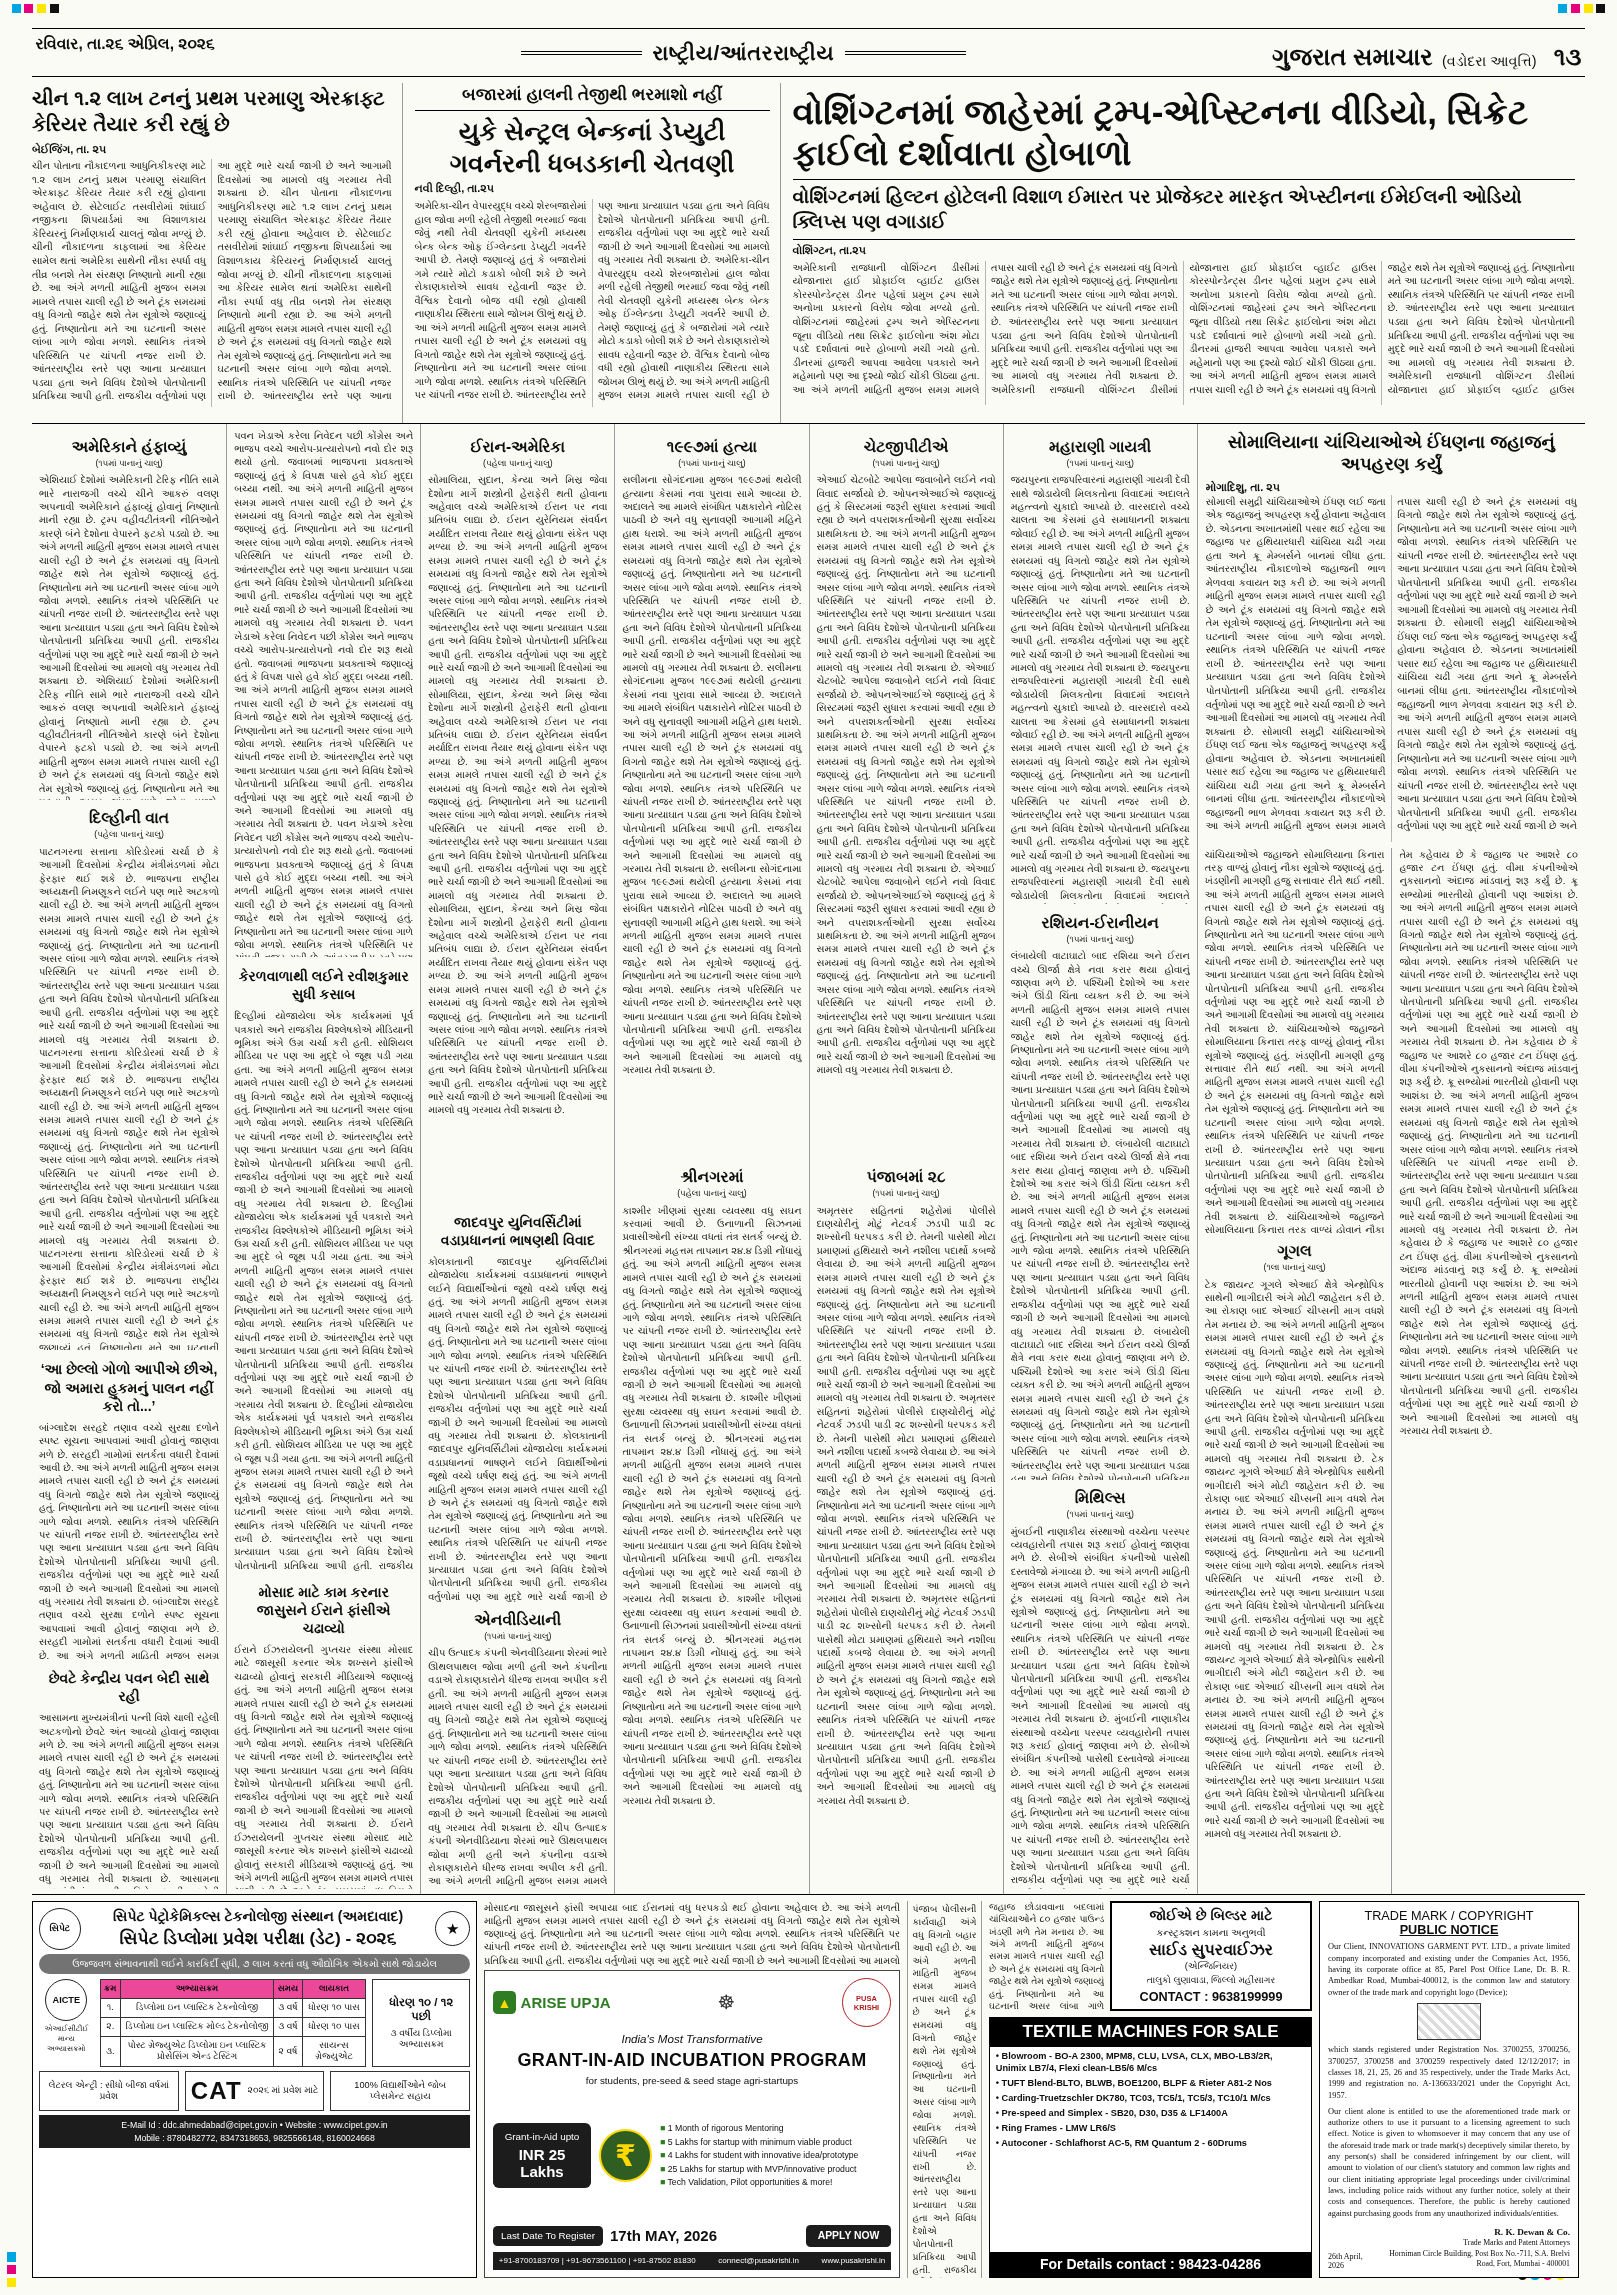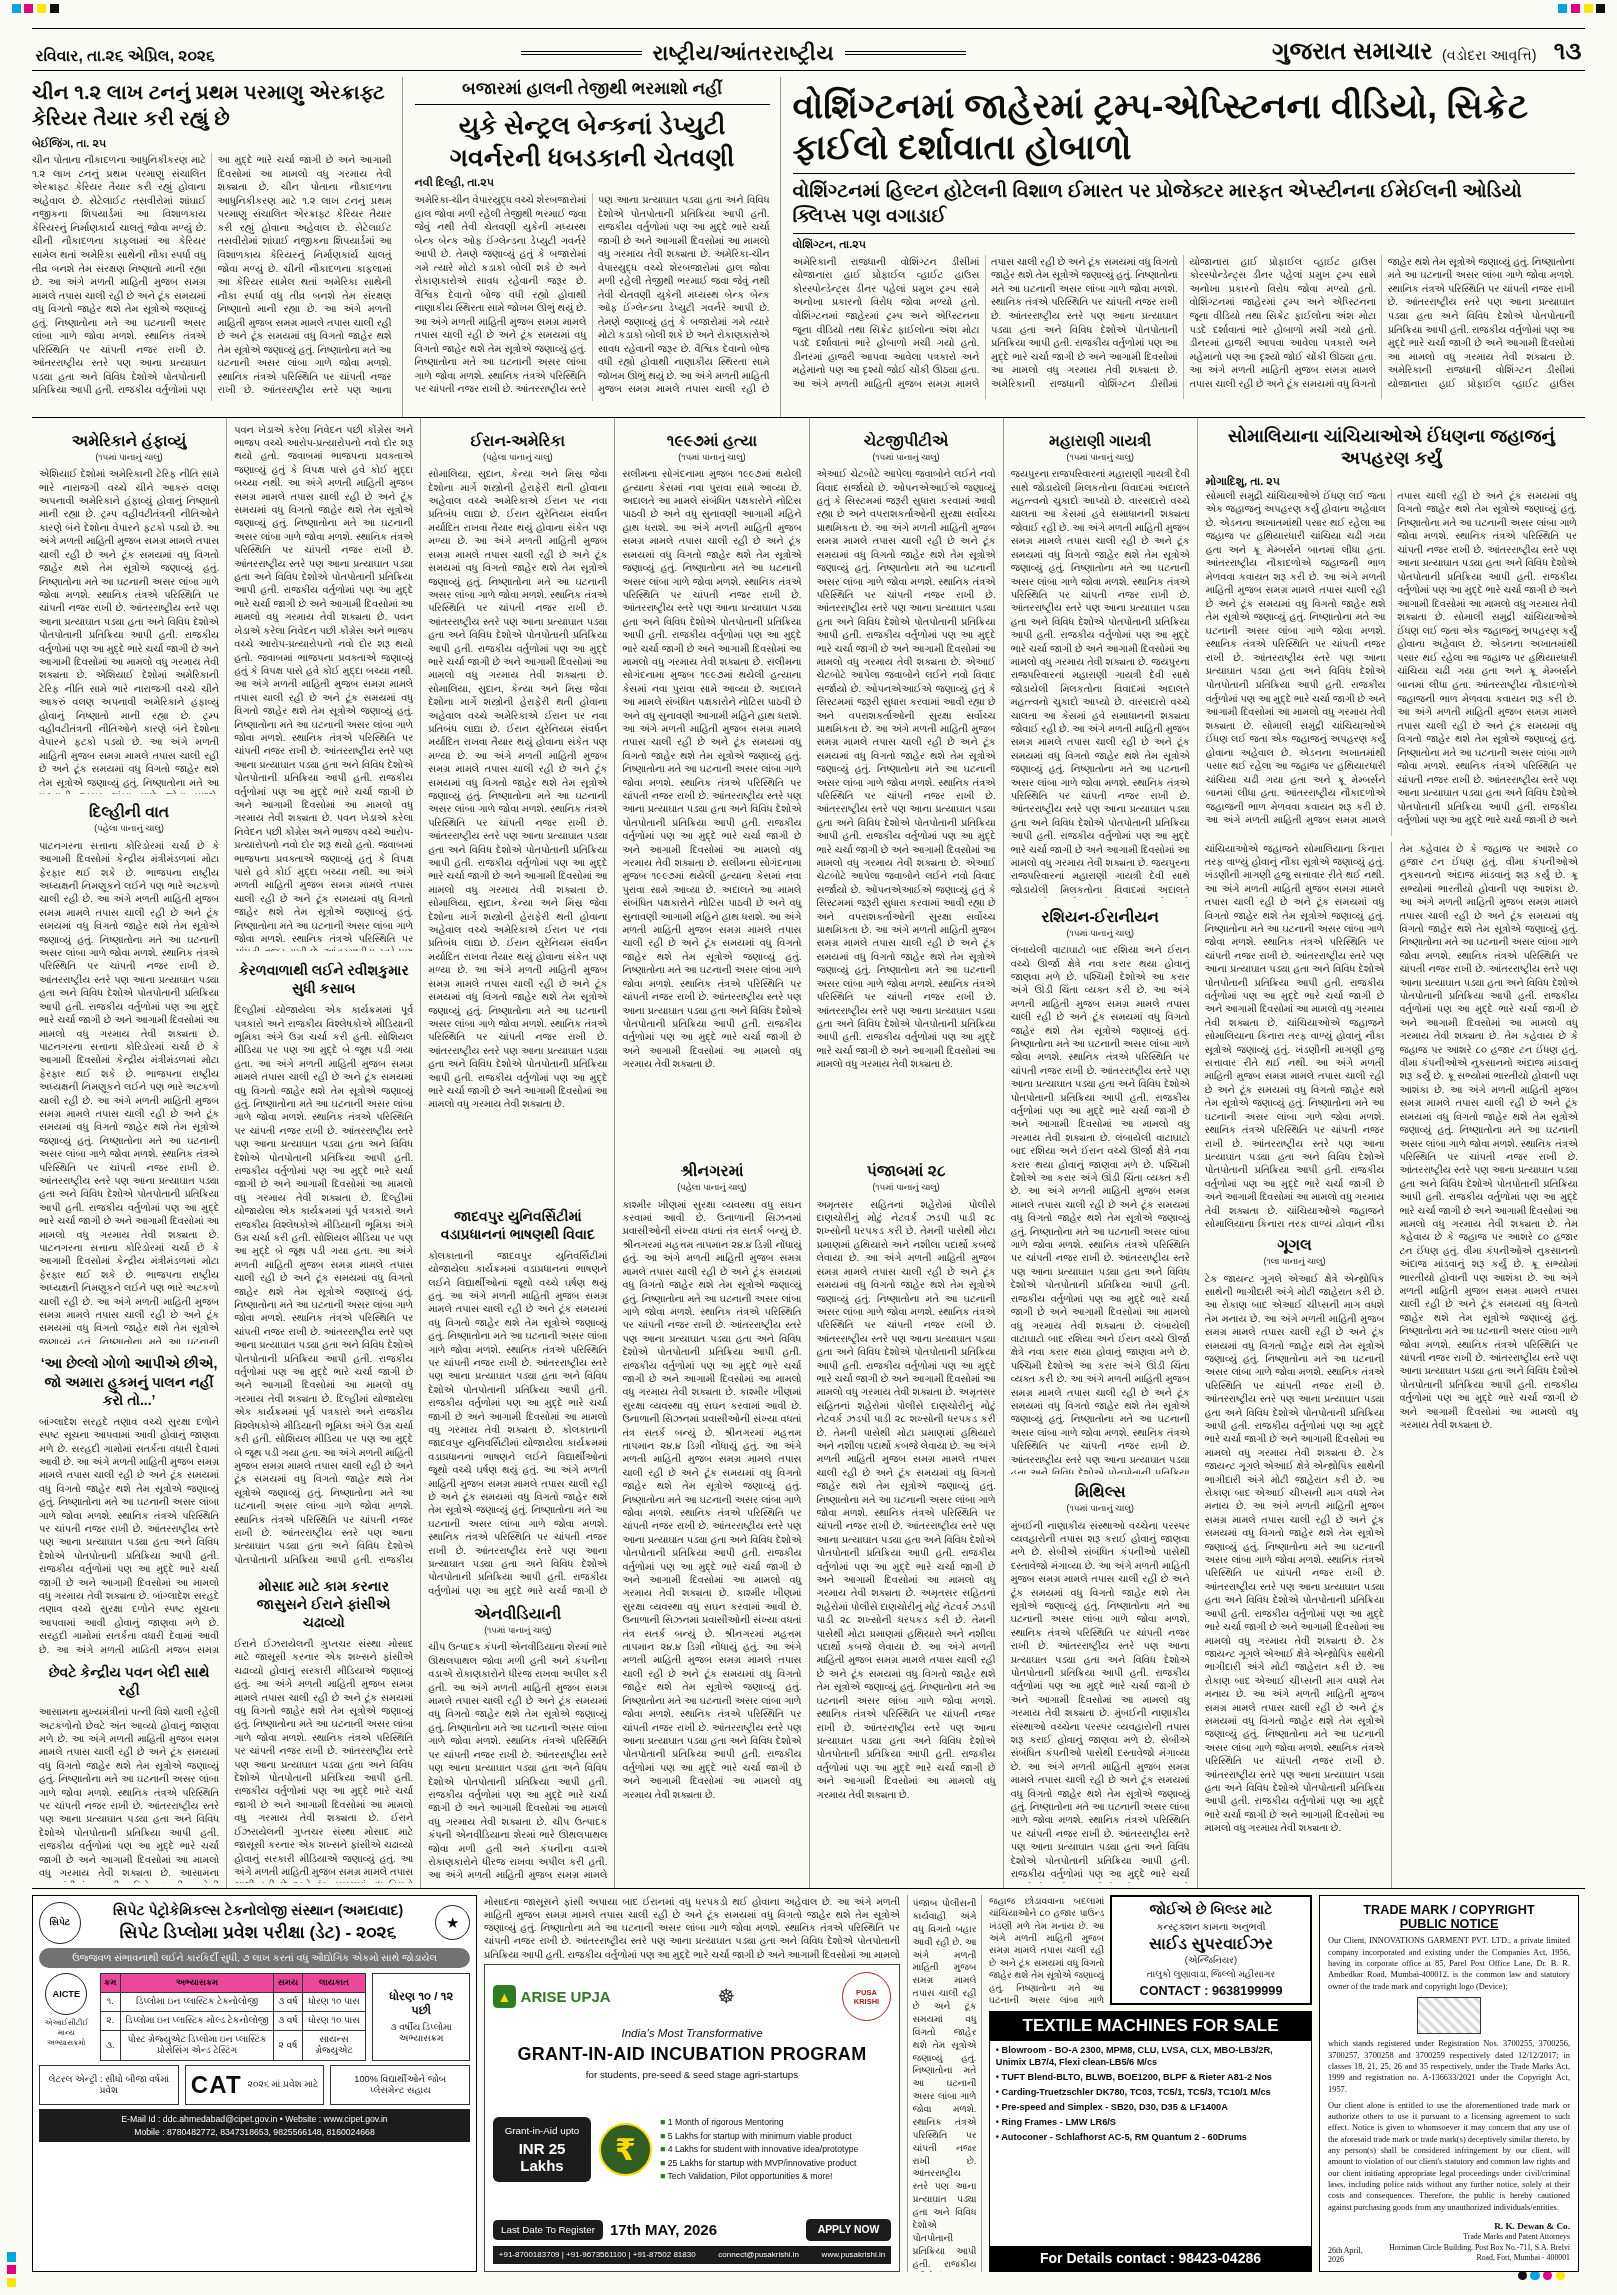--- a/index.html
+++ b/index.html
@@ -2,22 +2,22 @@
 <html style="font-size:9.2px"><head>
 <meta charset="utf-8">
 <style>
   * { margin:0; padding:0; box-sizing:border-box; }
   html,body { background:#d8d8d2; }
   .page { position:relative; width:1617px; height:2295px; background:#fbfbf6; color:#0d0d0d;
           font-family:"Liberation Sans","DejaVu Sans",sans-serif; overflow:hidden; }
   .inner { position:absolute; left:32px; right:32px; top:28px; }
 
   
-  .topbar { display:flex; justify-content:space-between; align-items:flex-end;
-            border-top:0.6px solid #000; border-bottom:1.7px solid #000; padding:5.8px 3.5px 4.6px; height:43px; }
+  .topbar { display:flex; justify-content:space-between; 
+            border-top:0.6px solid #000; border-bottom:1.7px solid #000; padding:5.8px 3.5px 4.6px; height:49px; }
   .tb-left { font-weight:bold; font-size:15.6px; }
   .tb-center { display:flex; align-items:center; gap:10.4px; }
   .sec-title { font-weight:bold; font-size:21px; letter-spacing:0.6px; }
   .rule-seg { display:inline-block; width:121px; height:4px; border-top:1.2px solid #000; border-bottom:1.2px solid #000; }
   .tb-right { display:flex; align-items:flex-end; gap:9.2px; }
   .masthead { font-weight:bold; font-size:24px; }
   .edition { font-size:14.4px; padding-bottom:1.7px; }
   .pageno { font-weight:bold; font-size:24px; margin-left:8px; }
 
   
@@ -126,21 +126,21 @@
   .w-contact { font-weight:bold; font-size:12.7px; margin-top:2.3px; }
   .textile { flex:1; border:1.2px solid #000; display:flex; flex-direction:column; overflow:hidden; }
   .tex-head { background:#000; color:#fff; font-weight:bold; font-size:17px; text-align:center; padding:4.6px 2.3px; }
   .tex-items { flex:1; padding:4.6px 5.8px; display:flex; flex-direction:column; gap:2.9px; overflow:hidden; }
   .tex-item { font-weight:bold; font-size:9.2px; line-height:1.3; }
   .tex-item::before { content:"• "; }
   .tex-foot { background:#000; color:#fff; font-weight:bold; font-size:14px; text-align:center; padding:4.6px 2.3px; }
 
   
   .tm { width:260px; border:1.7px solid #000; padding:7px 8px; font-family:"Liberation Serif","DejaVu Serif",serif; overflow:hidden; display:flex; flex-direction:column; }
-  .tm-t1 { text-align:center; font-weight:bold; font-size:12.7px; font-family:"Liberation Sans","DejaVu Sans",sans-serif; }
+  .tm-t1 { text-align:center; font-weight:normal; font-size:12.7px; font-family:"Liberation Sans","DejaVu Sans",sans-serif; }
   .tm-t2 { text-align:center; font-weight:bold; font-size:12.7px; text-decoration:underline; margin-bottom:4.6px; font-family:"Liberation Sans","DejaVu Sans",sans-serif; }
   .tm-p { font-size:8.4px; line-height:1.35; text-align:justify; margin-bottom:4.6px; }
   .tm-logo { width:64px; height:37px; border:1.2px solid #333; margin:0 auto 4.6px; background:repeating-linear-gradient(45deg,#ddd,#ddd 3.5px,#fff 3.5px,#fff 7px); }
   .tm-foot { margin-top:auto; display:flex; justify-content:space-between; align-items:flex-end; gap:5.8px; }
   .tm-date { font-size:8px; }
   .tm-sig { text-align:right; font-size:7.8px; line-height:1.35; }
   .tm-sig b { font-size:9.2px; }
 
   
   .marks { position:absolute; display:flex; gap:3.5px; }

